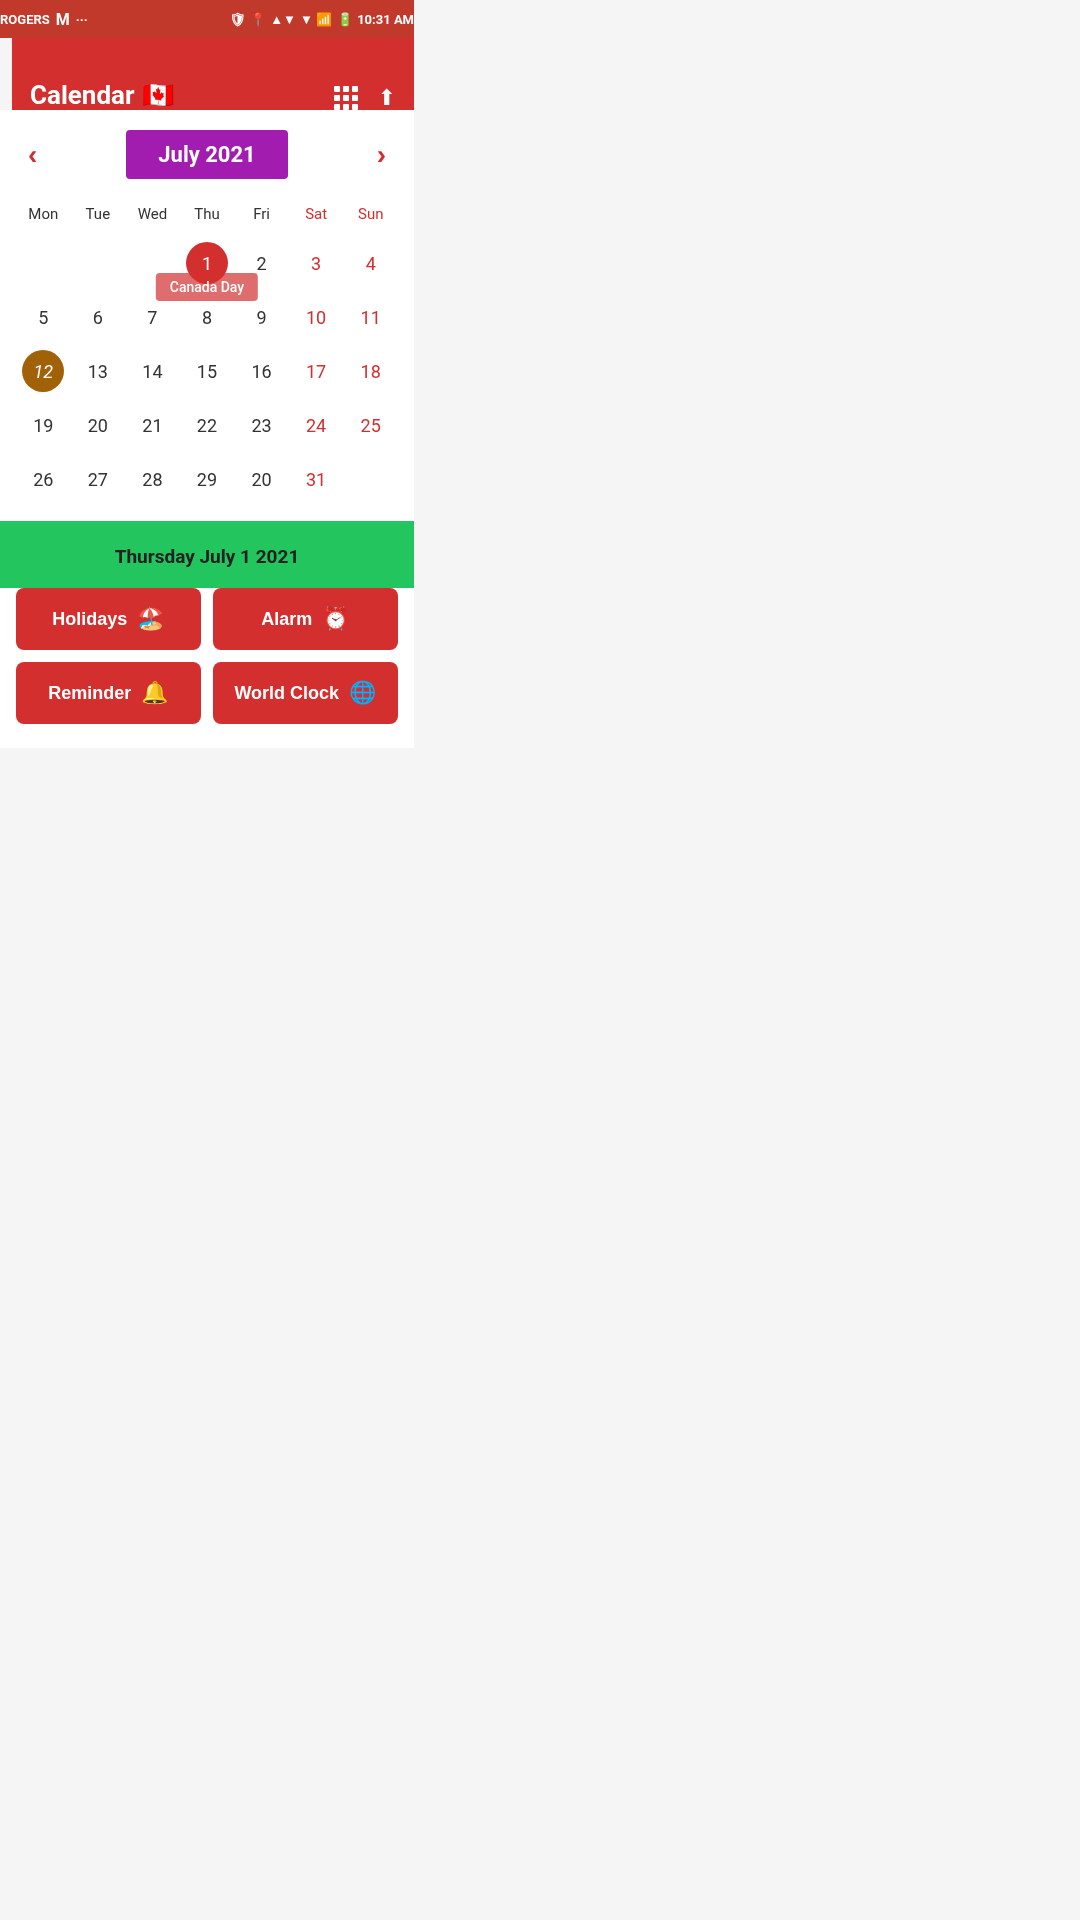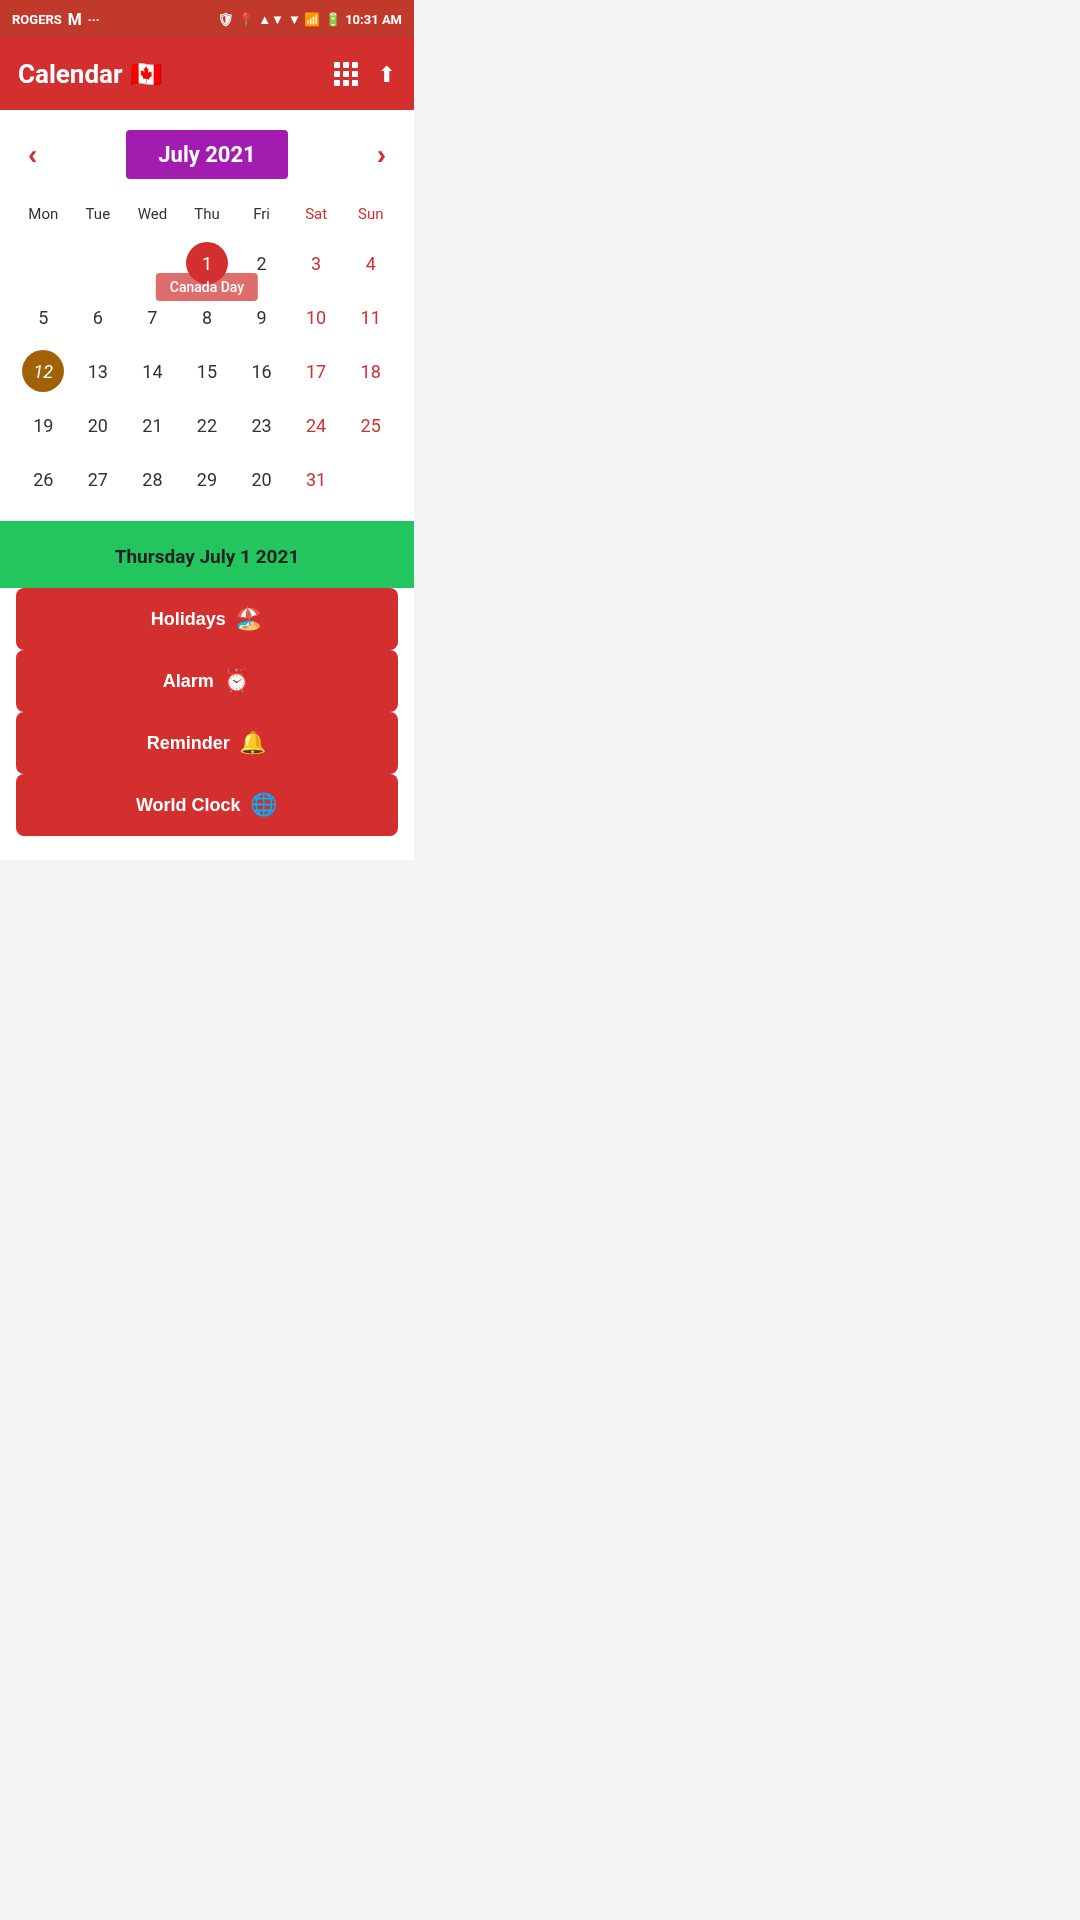--- a/index.html
+++ b/index.html
@@ -12,36 +12,37 @@
       overflow-x: hidden;
     }
 
     
     .status-bar {
       background: #c0392b;
       height: 38px;
       display: flex;
       align-items: center;
       justify-content: space-between;
-      padding: 0 12px;
+      padding: 0 0;
       color: white;
       font-size: 13px;
       font-weight: bold;
     }
     .status-left { display: flex; align-items: center; gap: 6px; }
     .status-right { display: flex; align-items: center; gap: 4px; font-size: 13px; }
 
     
     .app-header {
       background: #d32f2f;
       height: 72px;
       display: flex;
-      align-items: center;
+      align-items: flex-end;
       justify-content: space-between;
       padding: 0 18px;
+      margin-left: 12px;
     }
     .app-title {
       color: white;
       font-size: 26px;
       font-weight: bold;
       display: flex;
       align-items: center;
       gap: 8px;
     }
     .flag-icon {
@@ -178,21 +179,22 @@
       color: #222;
       padding: 24px 0 20px;
       background: #22c55e;
     }
 
     
     .action-buttons {
       background: white;
       padding: 0 16px 24px;
       display: grid;
-      grid-template-columns: 1fr;
+      grid-template-columns: 1fr 1fr;
+      gap: 12px;
     }
     .action-btn {
       background: #d32f2f;
       color: white;
       font-size: 18px;
       font-weight: bold;
       padding: 18px 12px;
       border-radius: 8px;
       border: none;
       cursor: pointer;

